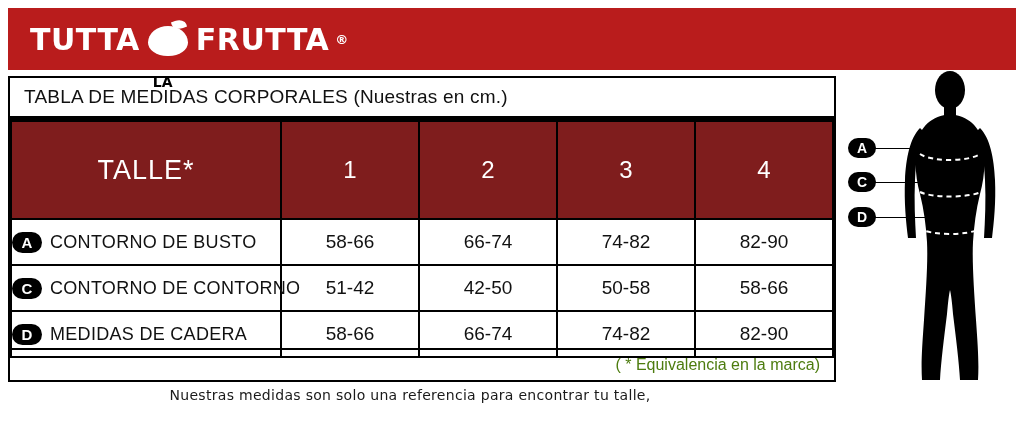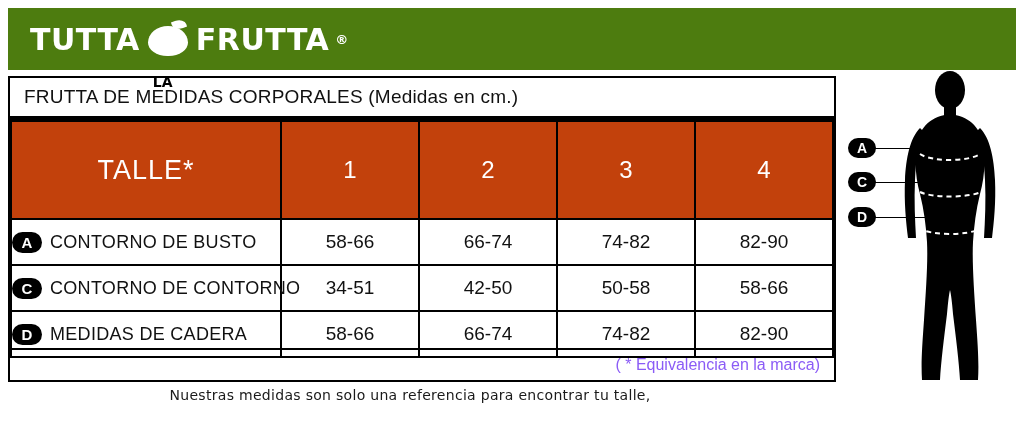--- a/index.html
+++ b/index.html
@@ -20,21 +20,21 @@
     background: #ffffff;
   }
 
   
   .brand-bar {
     position: absolute;
     left: 8px;
     top: 8px;
     width: 1008px;
     height: 62px;
-    background: #4d7c0f;
+    background: #b91c1c;
   }
   .brand-logo {
     position: absolute;
     left: 22px;
     top: 12px;
     color: #ffffff;
     font-family: "DejaVu Sans", sans-serif;
     font-weight: bold;
     font-size: 30px;
     letter-spacing: 0.5px;
@@ -123,21 +123,21 @@
     table-layout: fixed;
   }
   table.size-table td {
     border: 2px solid #000000;
     text-align: center;
     font-size: 19px;
     color: #111111;
     padding: 0;
   }
   table.size-table tr.header-row td {
-    background: #c2410c;
+    background: #7f1d1d;
     color: #ffffff;
     height: 96px;
     font-size: 24px;
   }
   table.size-table tr.header-row td.talle-cell {
     font-size: 27px;
     font-weight: normal;
     letter-spacing: 1px;
   }
   table.size-table tr.data-row td {
@@ -181,21 +181,21 @@
     border: 2px solid #000000;
     border-top: none;
     box-sizing: border-box;
     display: flex;
     align-items: center;
     justify-content: flex-end;
   }
   .equiv-text {
     padding-right: 14px;
     font-size: 16px;
-    color: #8b5cf6;
+    color: #4d7c0f;
     margin-left: 20px;
   }
 
   
   .footer {
     position: absolute;
     left: 0;
     top: 386px;
     width: 820px;
     text-align: center;
@@ -246,21 +246,21 @@
         <span class="apple-leaf"></span>
         <span class="apple-body"></span>
         <span class="apple-la">LA</span>
       </span>
       <span class="word">FRUTTA</span>
       <span class="brand-reg">®</span>
     </div>
   </div>
 
   <div class="subtitle-bar">
-    <span class="subtitle-text">FRUTTA DE MEDIDAS CORPORALES (Medidas en cm.)</span>
+    <span class="subtitle-text">TABLA DE MEDIDAS CORPORALES (Nuestras en cm.)</span>
   </div>
 
   <div class="table-wrap">
     <table class="size-table">
       <tbody>
           <tr class="header-row">
         <td class="talle-cell" style="width:33%;">TALLE*</td>
         <td style="width:16.75%;">1</td>
         <td style="width:16.75%;">2</td>
         <td style="width:16.75%;">3</td>
@@ -280,21 +280,21 @@
         <td>82-90</td>
       </tr>
 
       <tr class="data-row">
         <td class="label-cell">
           <span class="row-label-inner">
             <span class="badge">C</span>
             <span class="row-label-text">CONTORNO DE CONTORNO</span>
           </span>
         </td>
-        <td>34-51</td>
+        <td>51-42</td>
         <td>42-50</td>
         <td>50-58</td>
         <td>58-66</td>
       </tr>
 
       <tr class="data-row">
         <td class="label-cell">
           <span class="row-label-inner">
             <span class="badge">D</span>
             <span class="row-label-text">MEDIDAS DE CADERA</span>

